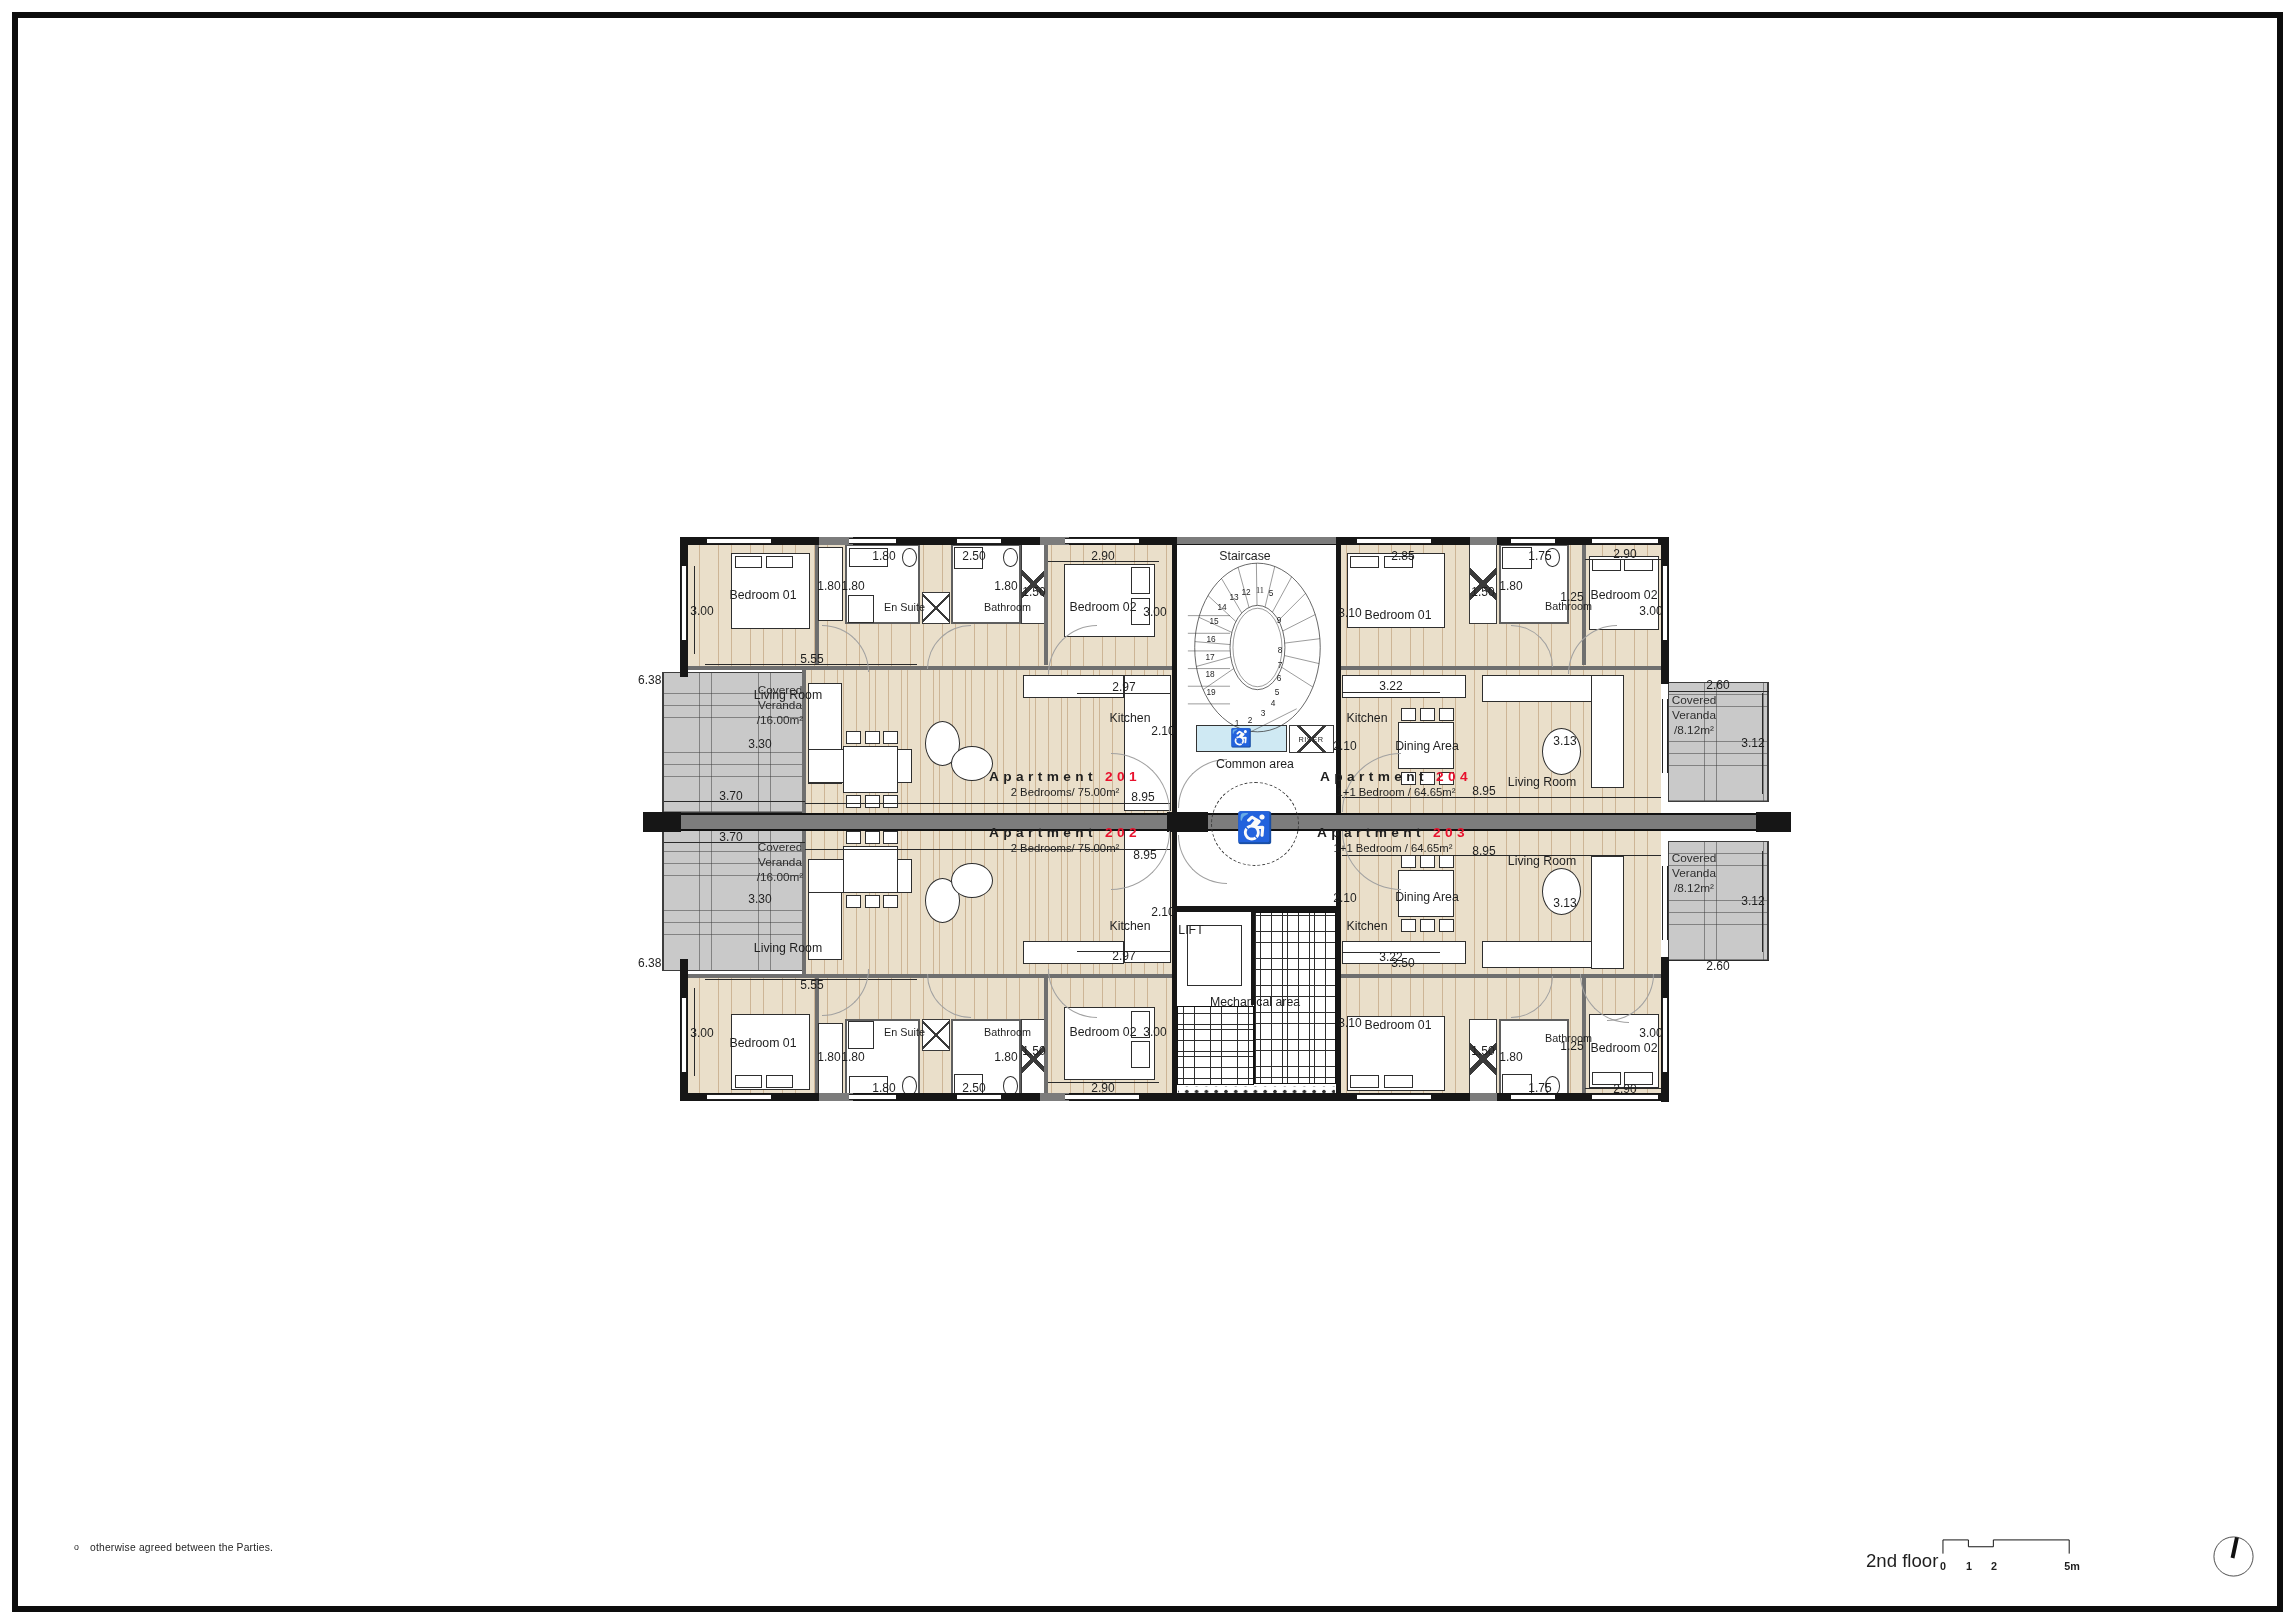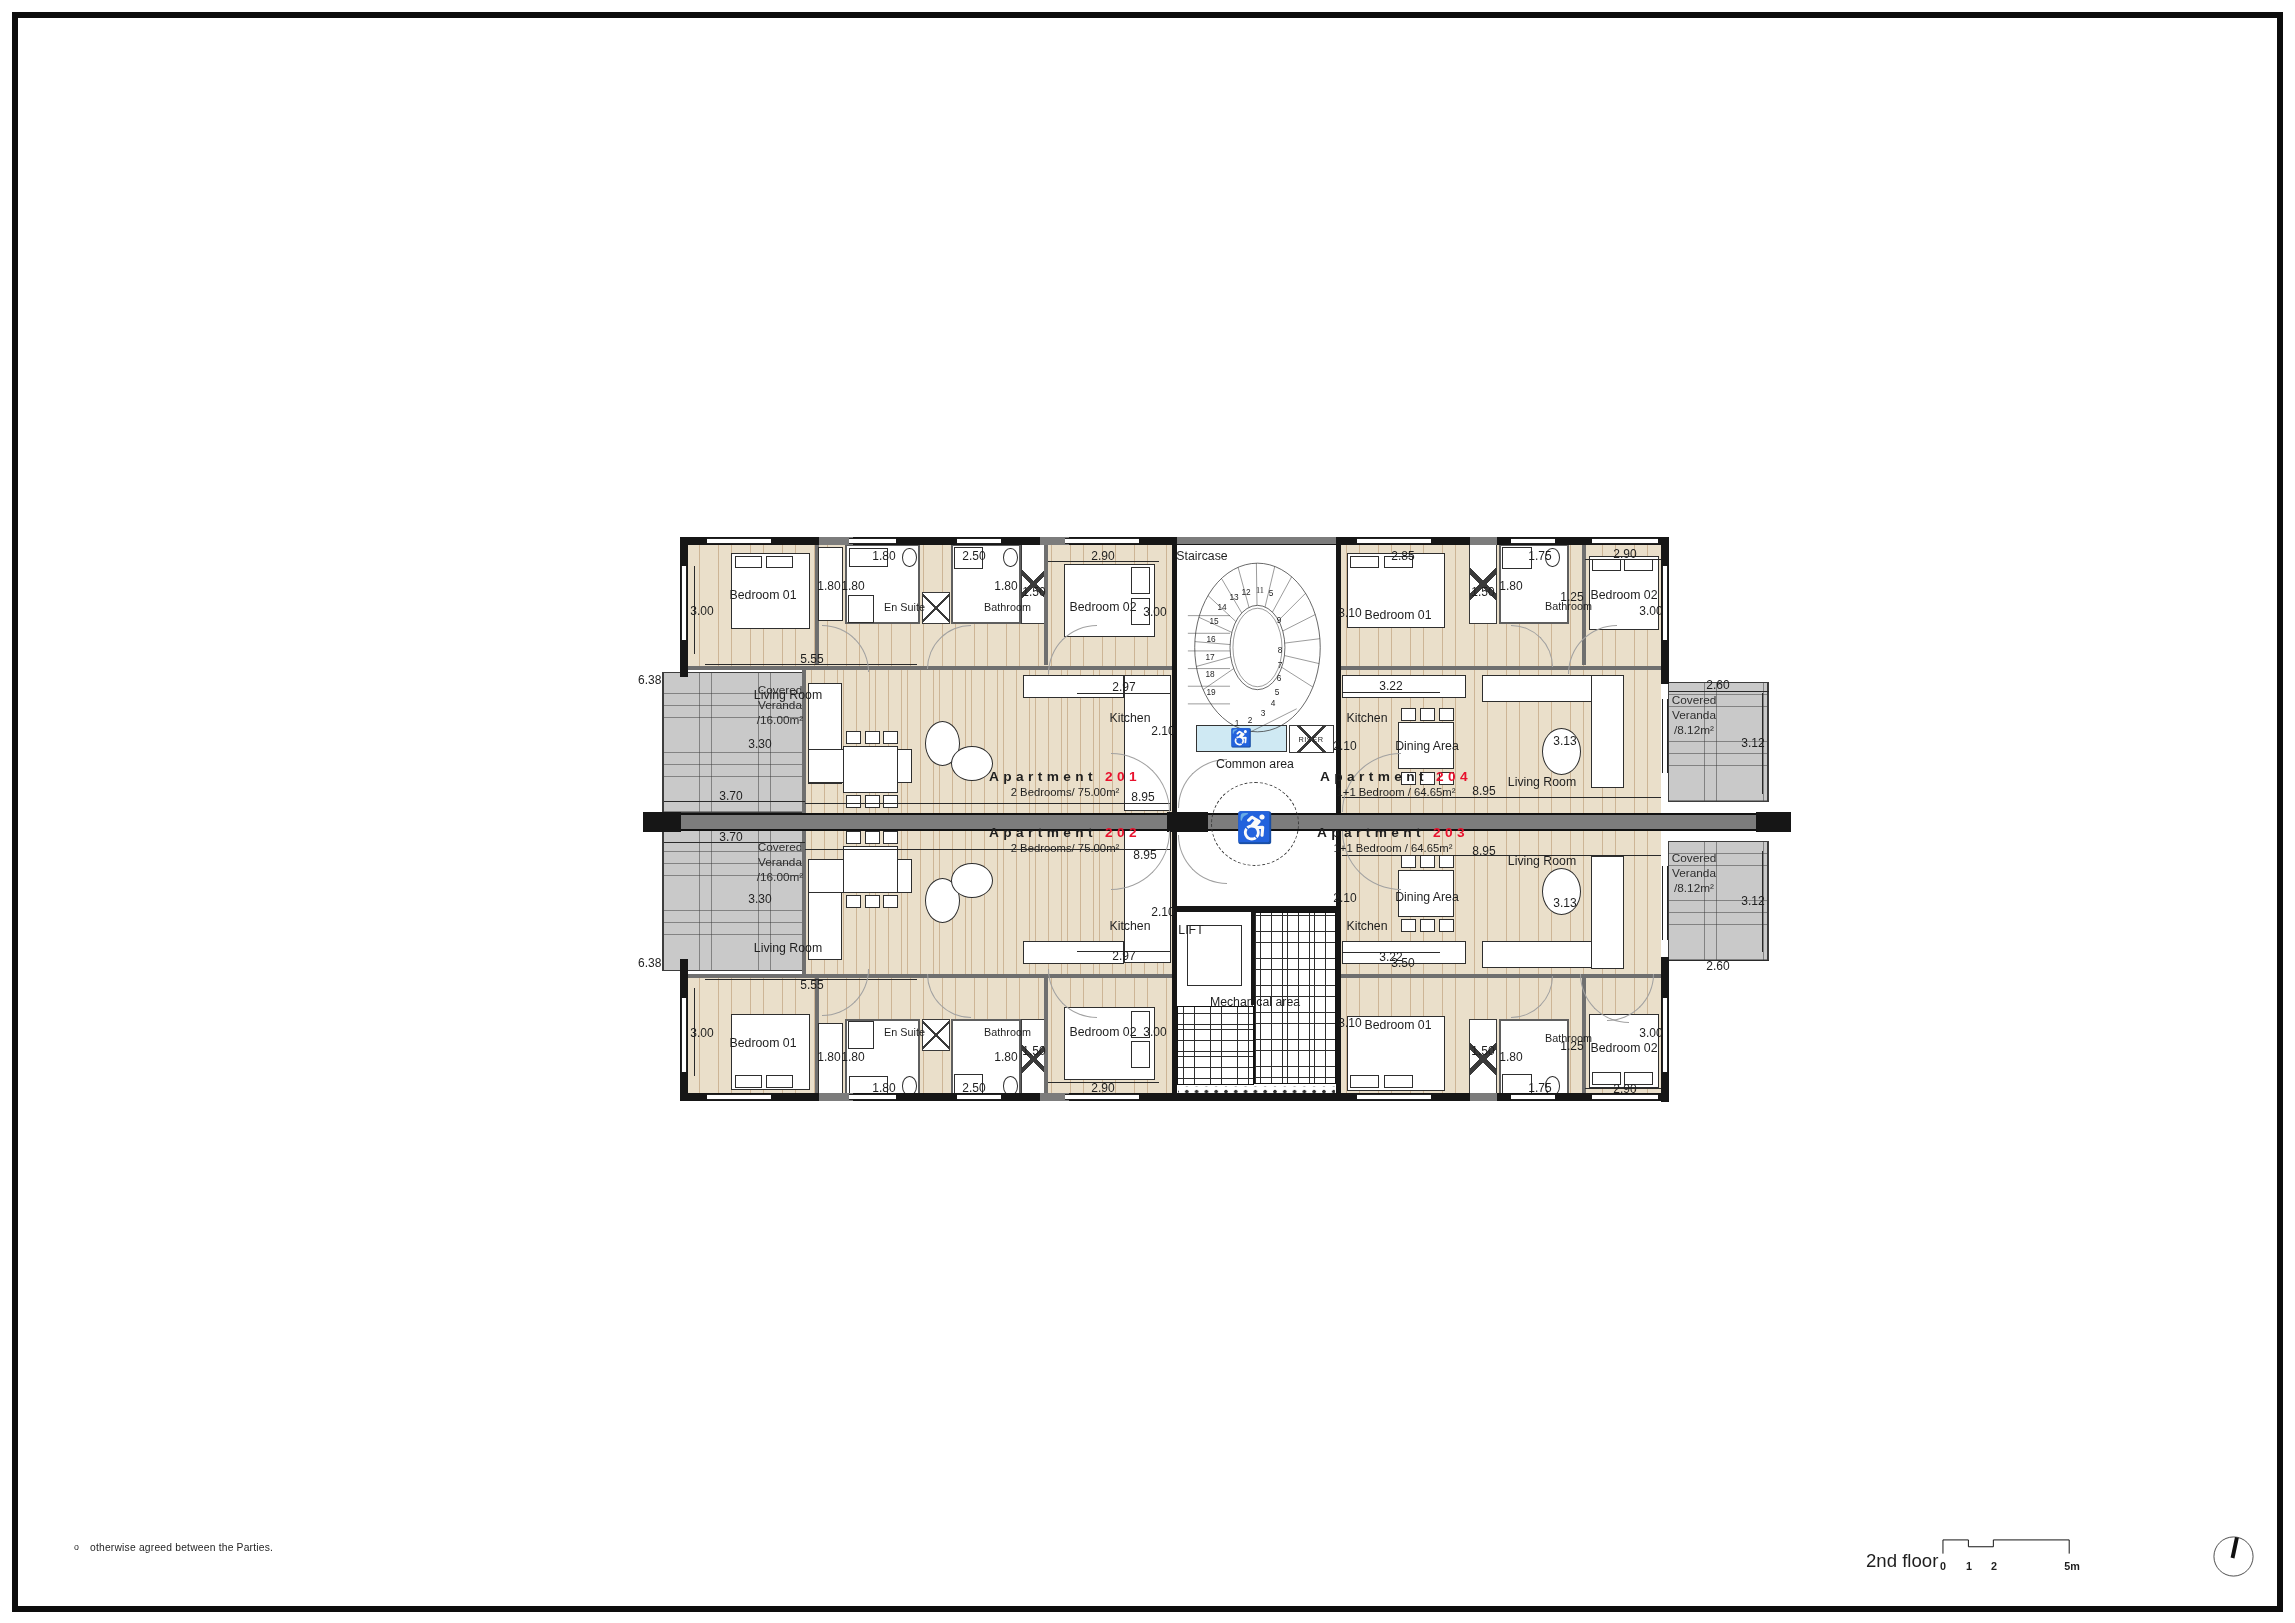--- a/index.html
+++ b/index.html
@@ -316,21 +316,21 @@
     <span class="lab" style="left: 638px; top: 56px; font-size: 8.3px;">5</span>
     <span class="lab" style="left: 627px; top: 53px; font-size: 8.3px; font-family: Liberation Serif, serif;">11</span>
     <span class="lab" style="left: 613px; top: 55px; font-size: 8.3px;">12</span>
     <span class="lab" style="left: 601px; top: 60px; font-size: 8.3px;">13</span>
     <span class="lab" style="left: 589px; top: 70px; font-size: 8.3px;">14</span>
     <span class="lab" style="left: 581px; top: 84px; font-size: 8.3px;">15</span>
     <span class="lab" style="left: 578px; top: 102px; font-size: 8.3px;">16</span>
     <span class="lab" style="left: 577px; top: 120px; font-size: 8.3px;">17</span>
     <span class="lab" style="left: 577px; top: 137px; font-size: 8.3px;">18</span>
     <span class="lab" style="left: 578px; top: 155px; font-size: 8.3px;">19</span>
-    <span class="lab lbl" style="left: 569px; top: 18.6px;">Staircase</span>
+    <span class="lab lbl" style="left: 612px; top: 18.6px;">Staircase</span>
     <span class="lab lbl" style="left: 622px; top: 227px;">Common area</span>
     <span class="lab lbl" style="left: 558px; top: 393px;">LIFT</span>
     <span class="lab lbl-xs" style="left: 678px; top: 202px;">RISER</span>
     <span class="lab lbl" style="left: 622px; top: 465px;">Mechanical area</span>
     <span class="lab wc1" style="left: 622px; top: 290px;">♿</span>
     <span class="lab wc2" style="left: 608px; top: 201px;">♿</span>
     <span class="lab lbl" style="left: 130px; top: 58px;">Bedroom 01</span>
     <span class="lab lbl-sm" style="left: 250px; top: 70px;">En Suite</span>
     <span class="lab lbl-sm" style="left: 353px; top: 70px;">Bathroom</span>
     <span class="lab lbl" style="left: 470px; top: 70px;">Bedroom 02</span>

